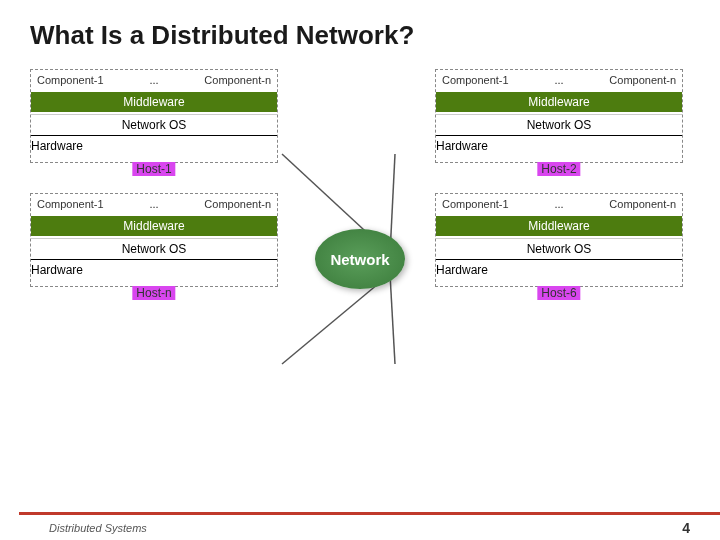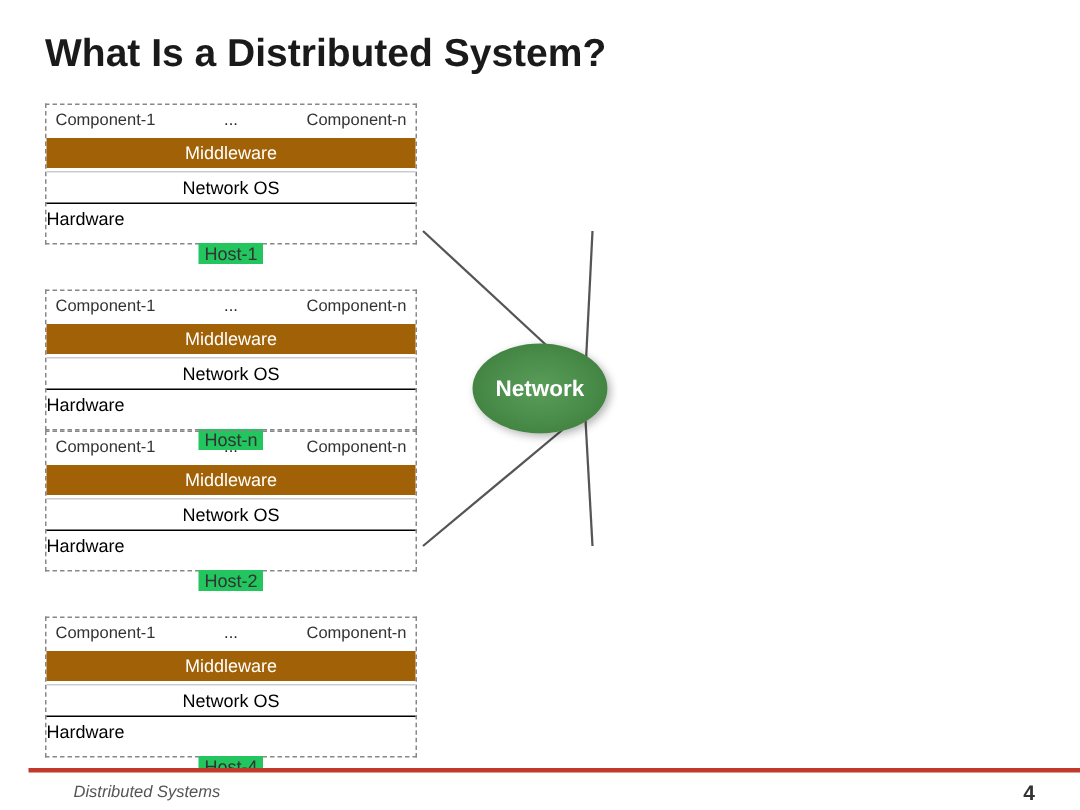--- a/index.html
+++ b/index.html
@@ -30,21 +30,21 @@
       position: relative;
       width: 248px;
     }
     .host-label {
       font-size: 12px;
       color: #333;
       position: absolute;
       bottom: -14px;
       left: 50%;
       transform: translateX(-50%);
-      background: #22c55e;
+      background: #d946ef;
       padding: 0 4px;
     }
 
     .component-row {
       display: flex;
       flex-direction: row;
       align-items: center;
       padding: 4px 6px;
       gap: 4px;
       font-size: 11px;
@@ -54,21 +54,21 @@
       font-size: 11px;
       color: #333;
     }
     .dots {
       font-size: 11px;
       flex: 1;
       text-align: center;
     }
 
     .middleware-bar {
-      background: #a16207;
+      background: #4d7c0f;
       color: #fff;
       text-align: center;
       font-size: 12px;
       padding: 3px 12px;
       margin: 2px 0;
     }
     .network-os-row {
       text-align: center;
       font-size: 12px;
       padding: 3px 0;
@@ -132,21 +132,21 @@
       font-style: italic;
     }
     .footer-page {
       font-size: 14px;
       color: #333;
       font-weight: bold;
     }
 
     .layout-wrapper {
       display: flex;
-      flex-direction: column;
+      flex-direction: row;
       align-items: flex-start;
       justify-content: space-between;
       position: relative;
       height: 380px;
     }
 
     .left-hosts {
       display: flex;
       flex-direction: column;
       gap: 30px;
@@ -163,21 +163,21 @@
       left: 50%;
       top: 50%;
       transform: translate(-50%, -50%);
       z-index: 10;
     }
   </style>
 </head>
 <body>
 
 <div class="slide">
-  <div class="title">What Is a Distributed System?</div>
+  <div class="title">What Is a Distributed Network?</div>
 
   <div class="layout-wrapper">
 
     <svg class="lines-svg">
 
       <line x1="252" y1="85" x2="360" y2="185" stroke="#555" stroke-width="1.5"></line>
 
       <line x1="252" y1="295" x2="360" y2="205" stroke="#555" stroke-width="1.5"></line>
 
       <line x1="365" y1="85" x2="360" y2="185" stroke="#555" stroke-width="1.5"></line>
@@ -232,21 +232,21 @@
 
       <div class="host-box">
         <div class="component-row">
           <span class="component-label">Component-1</span>
           <span class="dots">...</span>
           <span class="component-label">Component-n</span>
         </div>
         <div class="middleware-bar">Middleware</div>
         <div class="network-os-row">Network OS</div>
         <div class="hardware-row">Hardware</div>
-        <span class="host-label">Host-4</span>
+        <span class="host-label">Host-6</span>
       </div>
     </div>
 
   </div>
 
   <div class="footer">
     <span class="footer-title">Distributed Systems</span>
     <span class="footer-page">4</span>
   </div>
 </div>

